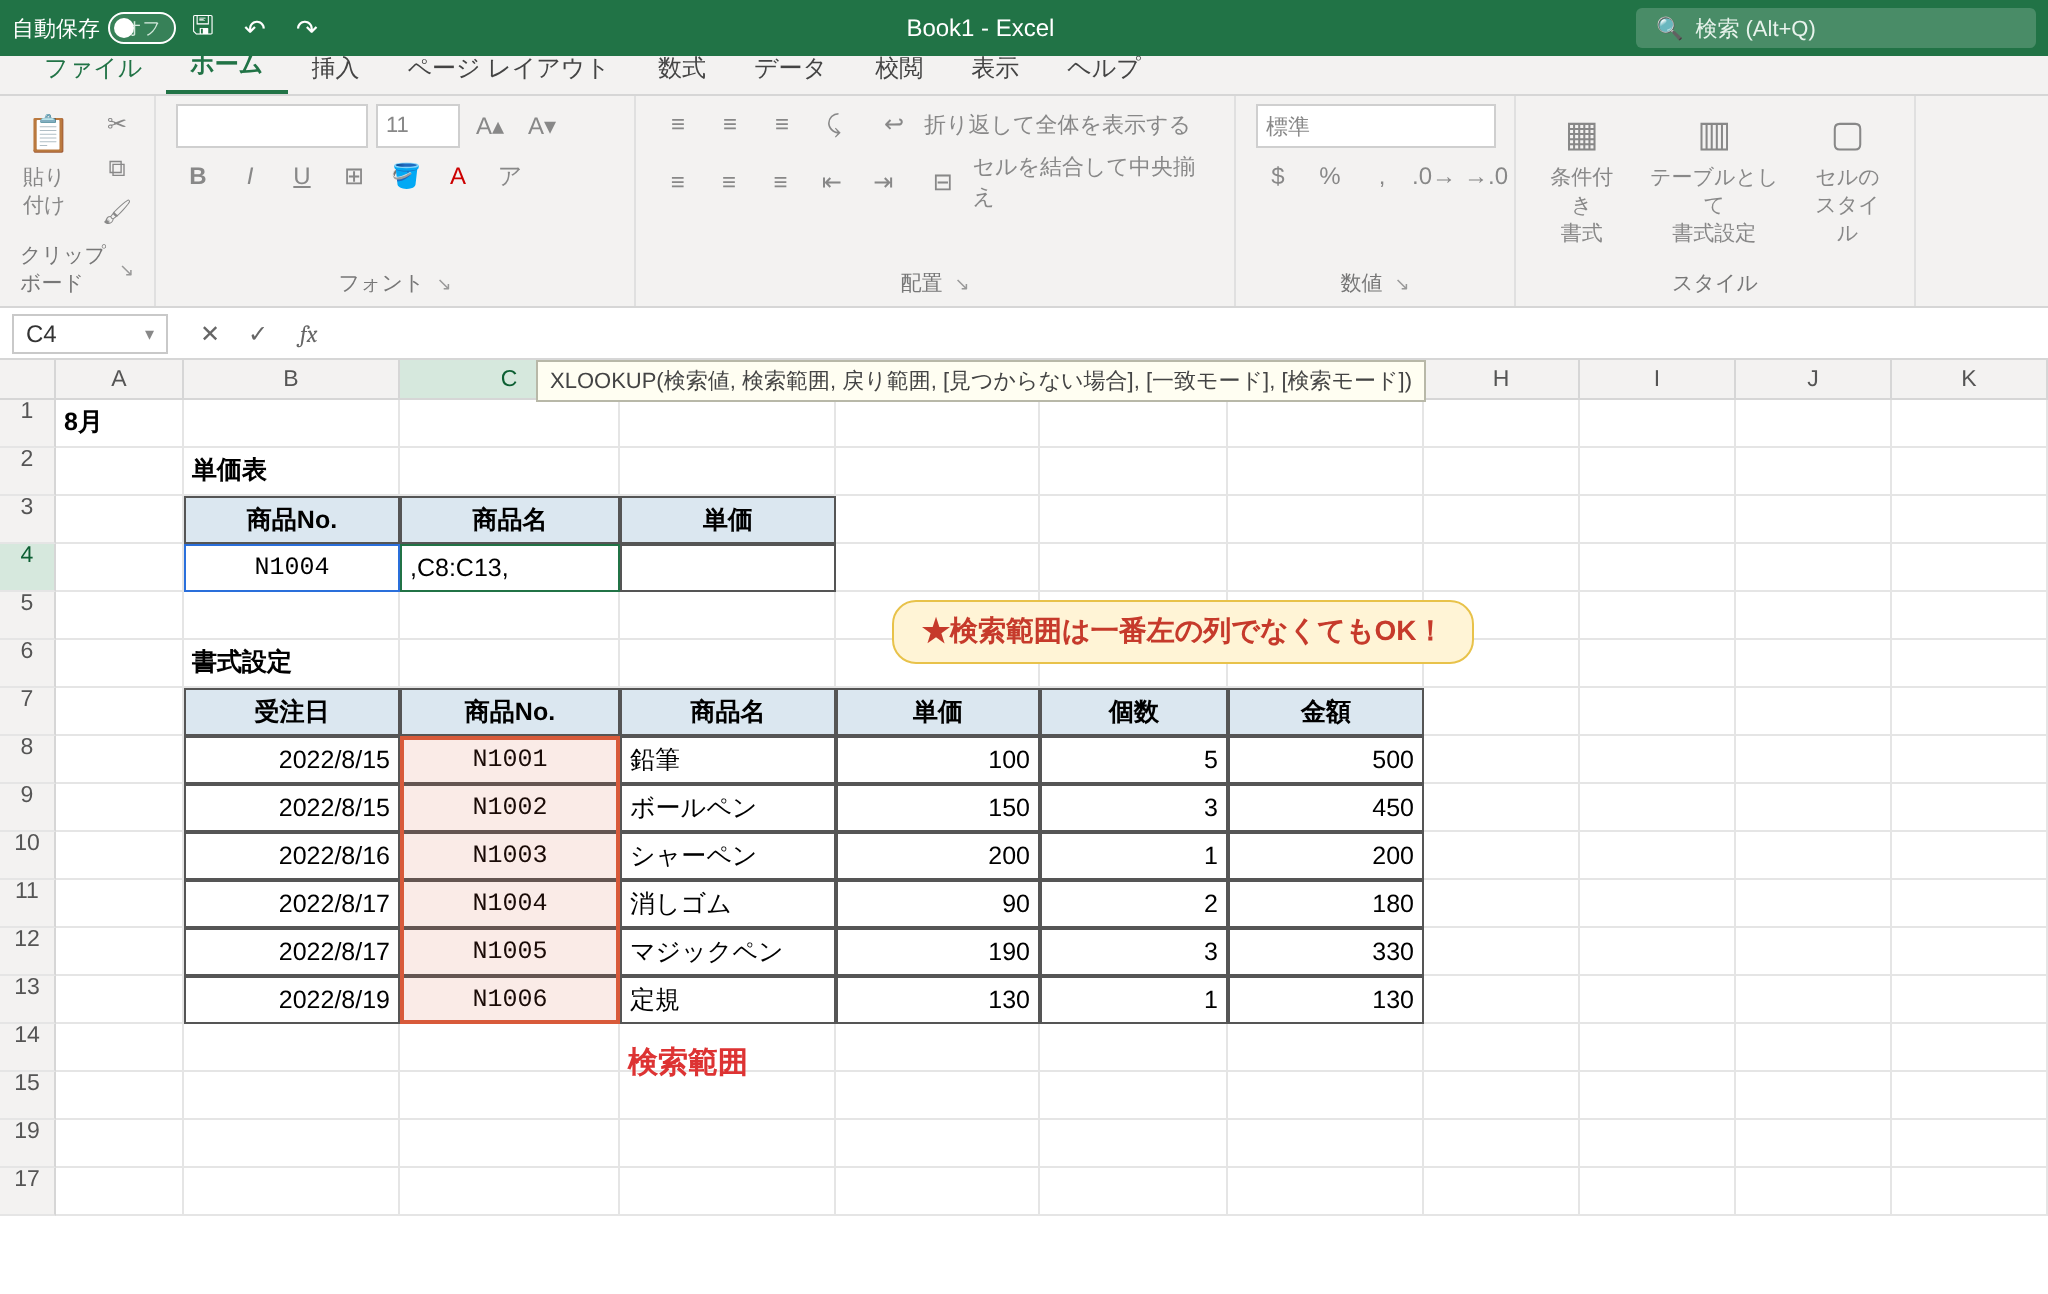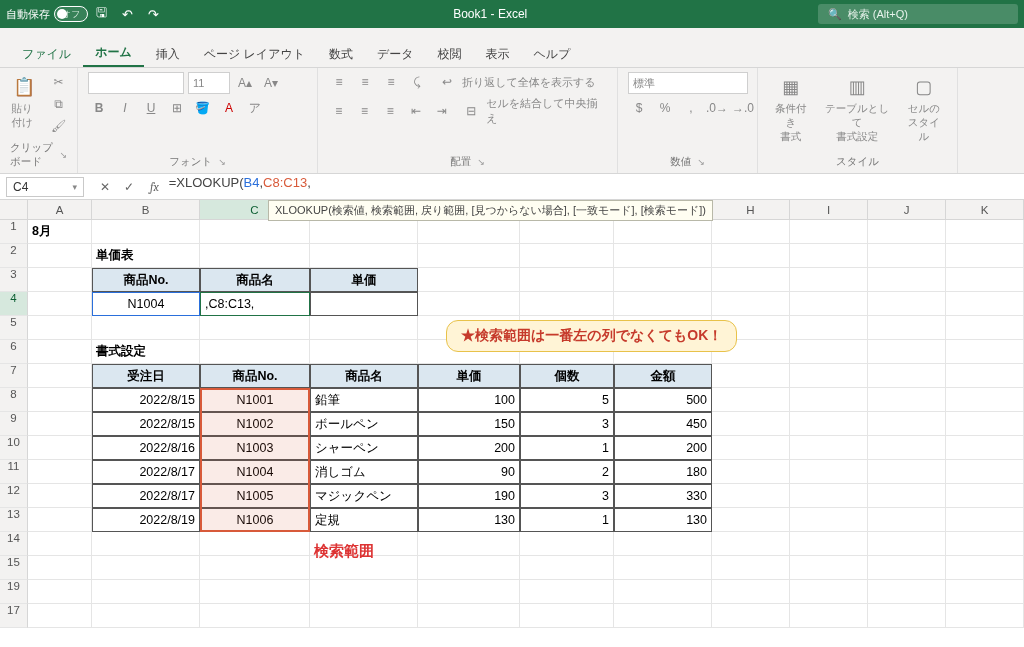--- a/index.html
+++ b/index.html
@@ -9,21 +9,21 @@
 .titlebar { height: 28px; background: linear-gradient(#217346,#217346); display:flex; align-items:center; color:#fff; padding:0 6px; gap:6px; }
 .titlebar .auto-save { display:flex; align-items:center; gap:4px; font-size:11px; }
 .titlebar .toggle { width:34px; height:16px; border:1px solid #fff; border-radius:8px; position:relative; background:rgba(255,255,255,.1); }
 .titlebar .toggle::after { content:""; width:10px; height:10px; background:#fff; border-radius:50%; position:absolute; top:2px; left:2px; }
 .titlebar .qat { display:flex; gap:8px; margin-left:6px; }
 .titlebar .qat span { width:18px; height:18px; display:flex; align-items:center; justify-content:center; font-size:13px; color:#fff; }
 .titlebar .title { flex:1; text-align:center; font-size:12px; }
 .titlebar .search { display:flex; align-items:center; gap:6px; background:rgba(255,255,255,.18); padding:2px 10px; border-radius:3px; width:200px; height:20px; font-size:11px; color:#e8f3ec; }
 
 
-.ribbon-tabs { height:40px; background:#f3f2f1; display:flex; align-items:flex-end; padding-left:10px; border-bottom:1px solid #d6d6d6; }
+.ribbon-tabs { height:20px; background:#f3f2f1; display:flex; align-items:flex-end; padding-left:10px; border-bottom:1px solid #d6d6d6; }
 .ribbon-tabs .tab { padding:6px 12px 4px; font-size:12px; color:#444; cursor:pointer; }
 .ribbon-tabs .tab.file { color:#217346; font-weight:500; }
 .ribbon-tabs .tab.active { color:#217346; font-weight:600; border-bottom:2px solid #217346; }
 
 
 .ribbon { height:106px; background:#f3f2f1; border-bottom:1px solid #d6d6d6; display:flex; }
 .ribbon .group { border-right:1px solid #e0e0e0; padding:4px 10px 0; display:flex; flex-direction:column; align-items:center; justify-content:space-between; }
 .ribbon .group .tools { flex:1; display:flex; align-items:flex-start; gap:6px; color:#888; }
 .ribbon .group .label { font-size:10.5px; color:#777; padding:3px 0 4px; display:flex; align-items:center; gap:6px; }
 .ribbon .group .label .dlg { font-size:9px; color:#999; }
@@ -59,21 +59,21 @@
 .row { display:flex; height:24px; }
 .cell { border-right:1px solid #e5e5e5; border-bottom:1px solid #e5e5e5; padding:0 4px; display:flex; align-items:center; font-size:12.5px; color:#000; overflow:visible; white-space:nowrap; }
 
 
 .wA{width:64px}.wB{width:108px}.wC{width:110px}.wD{width:108px}.wE{width:102px}.wF{width:94px}.wG{width:98px}.wH{width:78px}.wI{width:78px}.wJ{width:78px}.wK{width:78px}
 
 
 .th { background:#dbe7f0; border:1px solid #555 !important; justify-content:center; font-weight:600; }
 .td { border:1px solid #555 !important; }
 .td.r, .th.r { justify-content:flex-end; }
-.td.c { justify-content:center; }
+.td.c { justify-content:center;font-family:Liberation Mono, monospace; }
 
 .sel-cell { border:1.5px solid #217346 !important; }
 .sel-range { position:absolute; border:2px solid #d85a3a; background:rgba(216,90,58,.12); pointer-events:none; }
 .tooltip { position:absolute; background:#fffef2; border:1px solid #b8b8a8; font-size:11px; padding:2px 6px; color:#444; white-space:nowrap; }
 .callout { position:absolute; background:#fff4d6; border:1.5px solid #e8c24a; border-radius:12px; padding:6px 14px; font-size:14px; color:#c63a2b; font-weight:600; }
 .anno { position:absolute; color:#d33; font-size:15px; font-weight:600; }
 
 .rowhead.active { background:#d6e8dd; color:#0d5f33; }
 .ch.active { background:#d6e8dd; color:#0d5f33; }
 </style>
@@ -233,23 +233,20 @@
 <div class="fx-bar">
   <div class="namebox">
     <span>C4</span>
     <span style="font-size:9px;color:#888">▾</span>
   </div>
   <div class="fx-btns">
     <span>✕</span>
     <span>✓</span>
   </div>
   <span class="fx-label">fx</span>
-  <div class="fx-input">
-    <span class="kw">=XLOOKUP(</span><span class="ref1">B4</span><span class="kw">,</span><span class="ref2">C8:C13</span><span class="kw">,</span>
-  </div>
 </div>
 
 <div class="sheet">
   <div class="colhead">
     <div class="corner"></div>
     <div class="ch wA">A</div>
     <div class="ch wB">B</div>
     <div class="ch wC active">C</div>
     <div class="ch wD">D</div>
     <div class="ch wE">E</div>

